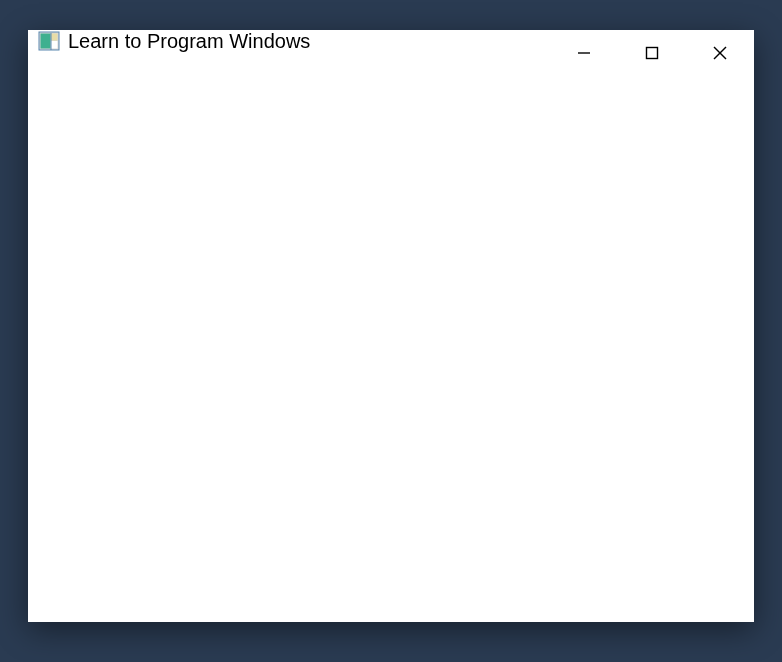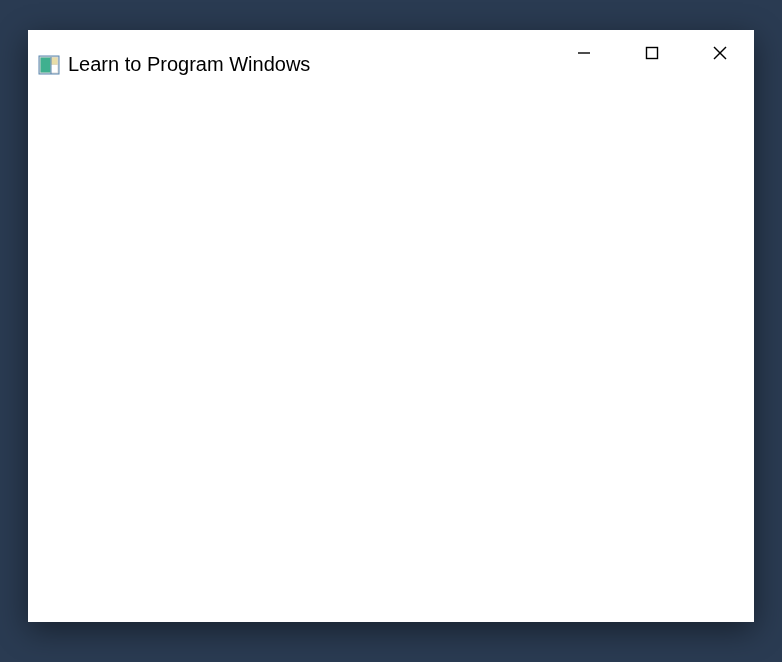--- a/index.html
+++ b/index.html
@@ -22,21 +22,21 @@
       width: 726px;
       height: 592px;
       background: #ffffff;
       box-shadow: 0 8px 30px rgba(0,0,0,0.45);
       display: flex;
       flex-direction: column;
     }
     .titlebar {
       height: 46px;
       display: flex;
-      align-items: flex-end;
+      align-items: flex-start;
       background: #ffffff;
       padding-left: 10px;
     }
     .app-icon {
       width: 22px;
       height: 22px;
       margin-right: 8px;
       flex-shrink: 0;
     }
     .title {

